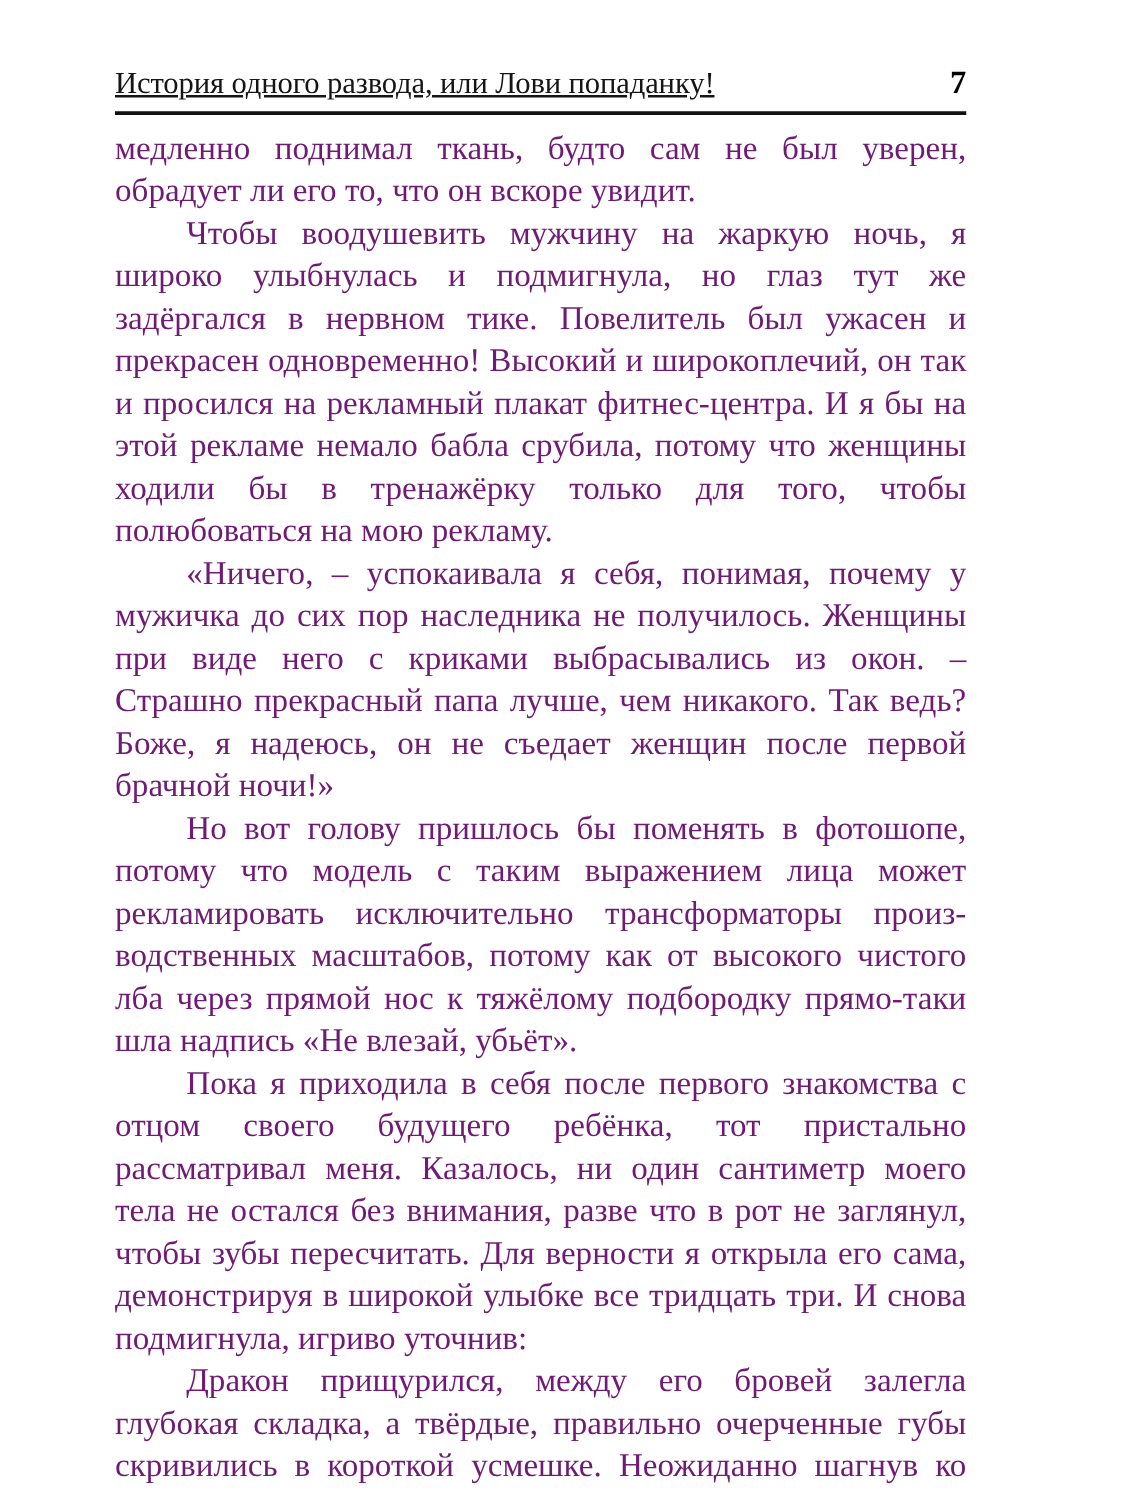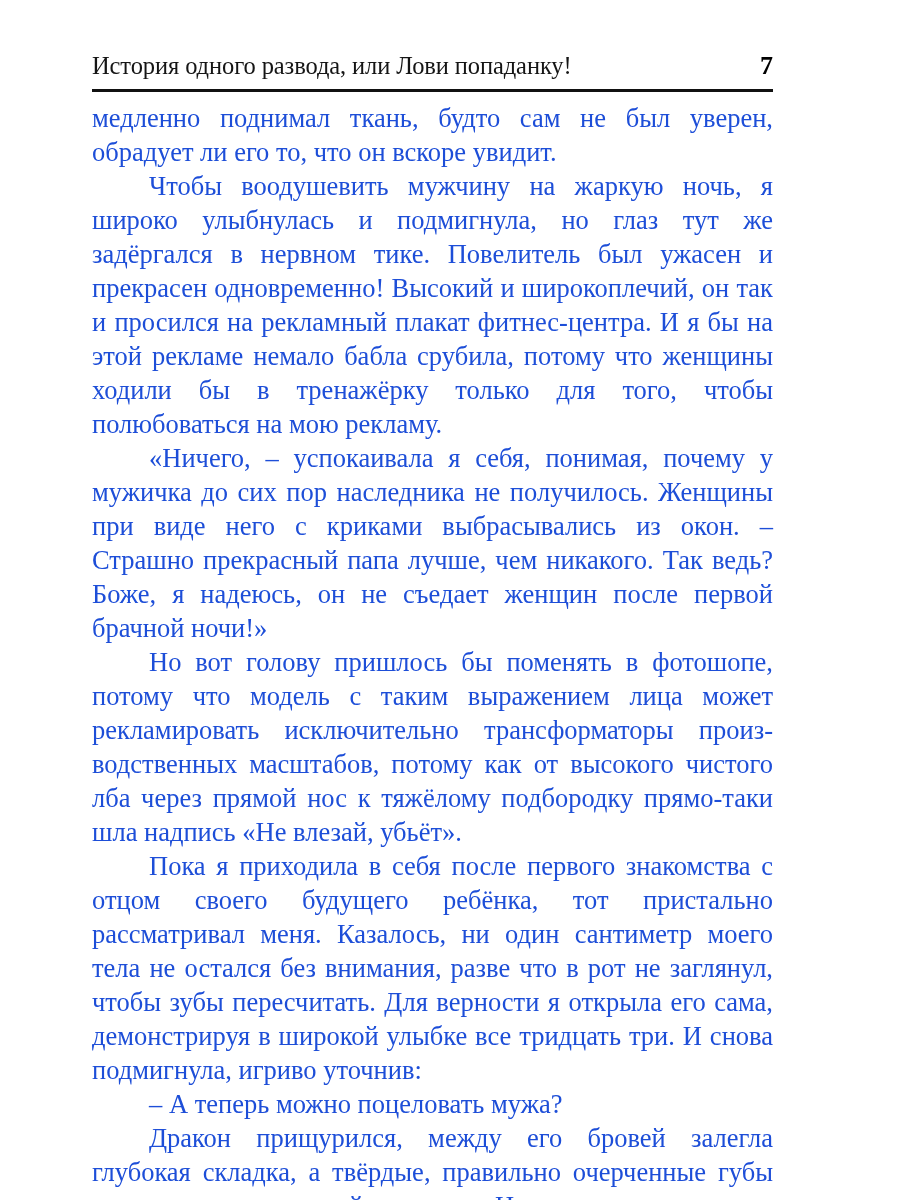--- a/index.html
+++ b/index.html
@@ -31,20 +31,21 @@
     align-items: baseline;
     justify-content: space-between;
   }
 
   .running-head-title {
     font-size: 24.5px;
     line-height: 1.1;
     letter-spacing: -0.1px;
     white-space: nowrap;
     color: #151515;
+    text-decoration: underline;
   }
 
   .running-head-folio {
     font-size: 26px;
     font-weight: bold;
     line-height: 1.1;
     color: #000000;
   }
 
   .head-rule {
@@ -66,21 +67,21 @@
 
   .para {
     margin: 0;
     font-size: 26.5px;
     line-height: 34px;
     text-align: justify;
     text-justify: inter-word;
     text-indent: 57px;
     hyphens: manual;
     word-spacing: 0px;
-    color: #1d4ed8;
+    color: #701a75;
   }
 
   .para.no-indent {
     text-indent: 0;
   }
 
   
   .para:last-child {
     margin-bottom: 0;
   }
@@ -96,17 +97,16 @@
   </div>
 
   <div class="head-rule"></div>
 
   <div class="text-block">
       <p class="para no-indent">медленно поднимал ткань, будто сам не был уверен, обрадует ли его то, что он вскоре увидит.</p>
       <p class="para">Чтобы воодушевить мужчину на жаркую ночь, я широко улыбнулась и подмигнула, но глаз тут же задёргался в нервном тике. Повелитель был ужасен и прекрасен одновременно! Высокий и широкоплечий, он так и просился на рекламный плакат фитнес-центра. И я бы на этой рекламе немало бабла срубила, потому что женщины ходили бы в тренажёрку только для того, чтобы полюбоваться на мою рекламу.</p>
       <p class="para">«Ничего, – успокаивала я себя, понимая, почему у мужичка до сих пор наследника не получилось. Женщины при виде него с криками выбрасывались из окон. – Страшно прекрасный папа лучше, чем никакого. Так ведь? Боже, я надеюсь, он не съедает женщин после первой брачной ночи!»</p>
       <p class="para">Но вот голову пришлось бы поменять в фотошопе, потому что модель с таким выражением лица может рекламировать исключительно трансформаторы произ­водственных масштабов, потому как от высокого чистого лба через прямой нос к тяжёлому подбородку прямо-таки шла надпись «Не влезай, убьёт».</p>
       <p class="para">Пока я приходила в себя после первого знакомства с отцом своего будущего ребёнка, тот пристально рассматривал меня. Казалось, ни один сантиметр моего тела не остался без внимания, разве что в рот не заглянул, чтобы зубы пересчитать. Для верности я открыла его сама, демонстрируя в широкой улыбке все тридцать три. И снова подмигнула, игриво уточнив:</p>
-      <p class="para">– А теперь можно поцеловать мужа?</p>
       <p class="para">Дракон прищурился, между его бровей залегла глубокая складка, а твёрдые, правильно очерченные губы скривились в короткой усмешке. Неожиданно шагнув ко мне стремительным движением, он подхватил меня и забросил на плечо.</p>
     </div>
 
 </div>
 
 </body></html>

